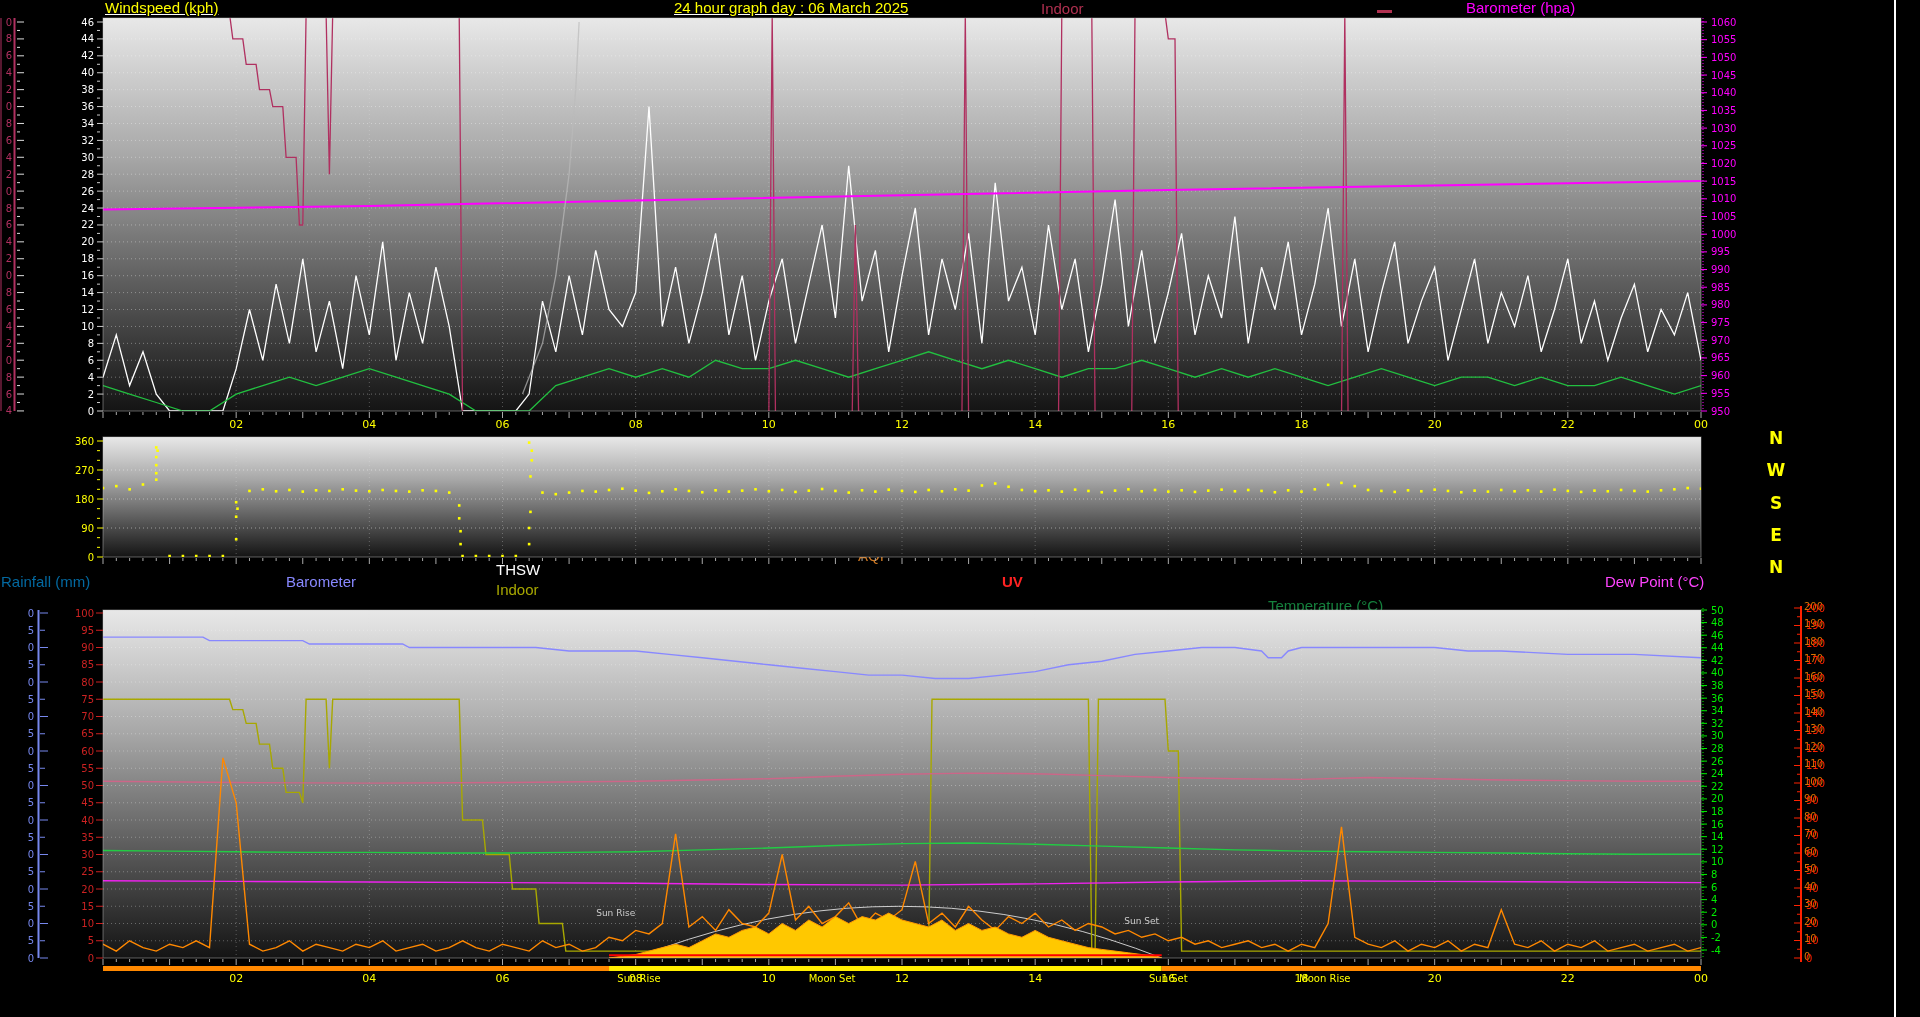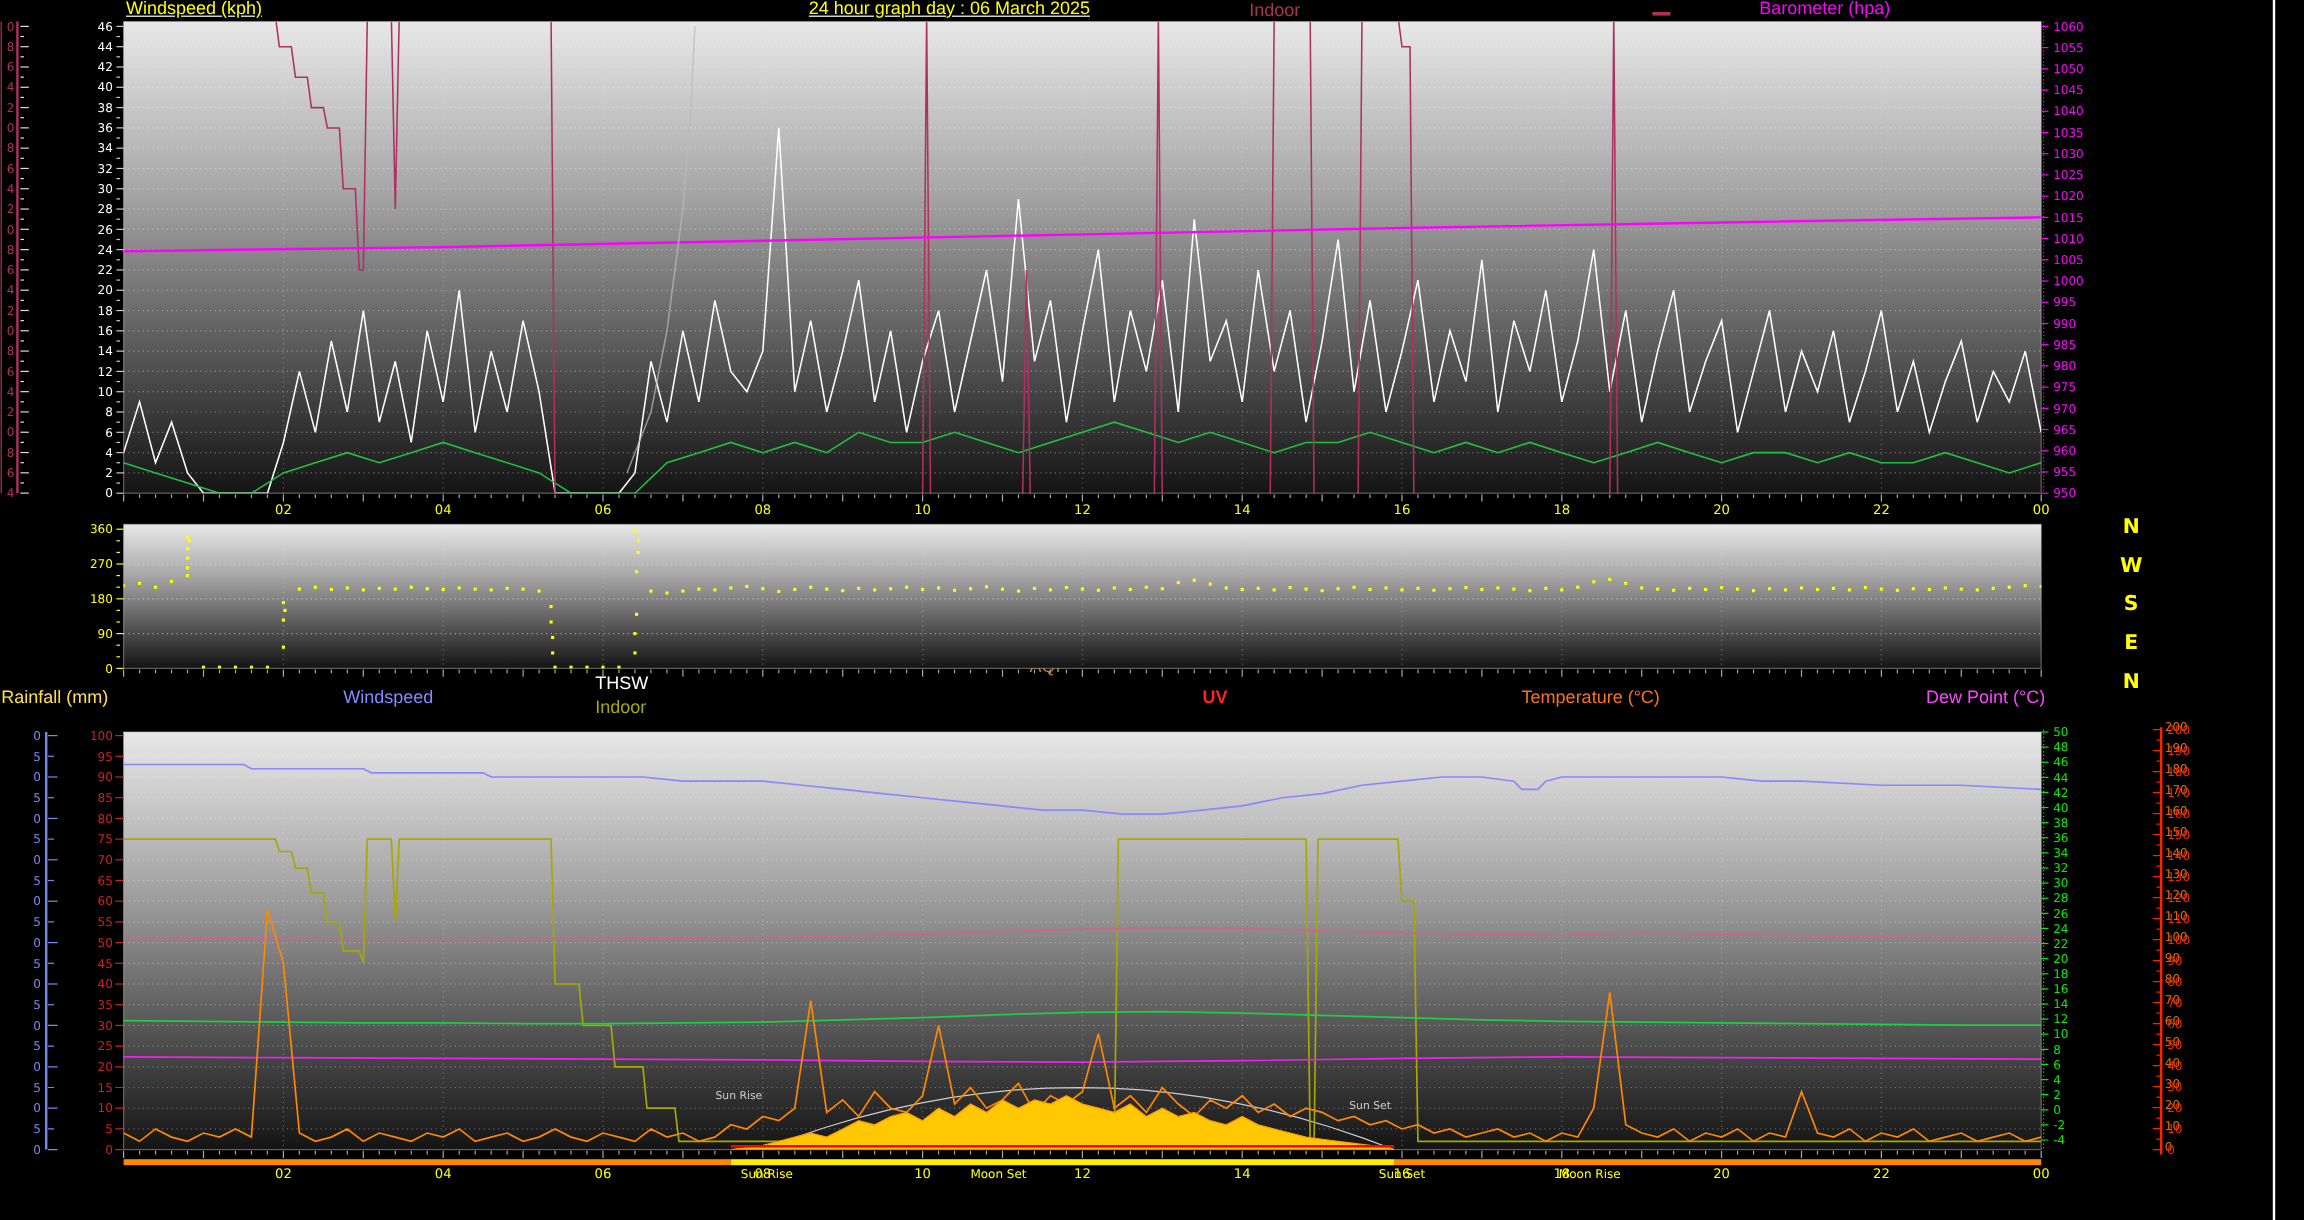--- a/index.html
+++ b/index.html
@@ -16,27 +16,27 @@
 <body>
 
 <div class="screen">
 
   <span class="lbl underl" style="left:105px;top:0;color:#ffff00;">Windspeed (kph)</span>
   <span class="lbl underl" style="left:674px;top:0;color:#ffff00;">24 hour graph day : 06 March 2025</span>
   <span class="lbl" style="left:1025px;top:1px;color:#b03050;margin-left:16px;">Indoor</span>
   <div class="dash-indoor" style="left:1377px;top:10px;background:#b03050;"></div>
   <span class="lbl" style="left:1466px;top:0;color:#ff00ff;">Barometer (hpa)</span>
 
-  <span class="lbl" style="left:1px;top:574px;color:#fde047;">Rainfall (mm)</span>
-  <span class="lbl" style="left:286px;top:574px;color:#8888ff;">Windspeed</span>
+  <span class="lbl" style="left:1px;top:574px;color:#0369a1;">Rainfall (mm)</span>
+  <span class="lbl" style="left:286px;top:574px;color:#8888ff;">Barometer</span>
   <span class="lbl" style="left:496px;top:562px;color:#ffffff;">THSW</span>
   <span class="lbl" style="left:496px;top:582px;color:#a8a800;">Indoor</span>
   <span class="lbl" style="left:858px;top:548px;color:#cc7722;">AQI</span>
   <span class="lbl" style="left:1002px;top:574px;color:#ff2222;font-weight:bold;">UV</span>
-  <span class="lbl" style="left:1268px;top:574px;color:#f97316;">Temperature (°C)</span>
+  <span class="lbl" style="left:1268px;top:598px;color:#15803d;">Temperature (°C)</span>
   <span class="lbl" style="left:1605px;top:574px;color:#ff44ff;">Dew Point (°C)</span>
 
   <svg id="chart" width="1920" height="1017">
       <defs>
         <linearGradient id="pg" x1="0" y1="0" x2="0" y2="1">
           <stop offset="0" stop-color="#e8e8e8"></stop>
           <stop offset="0.35" stop-color="#a8a8a8"></stop>
           <stop offset="0.62" stop-color="#6a6a6a"></stop>
           <stop offset="0.85" stop-color="#353535"></stop>
           <stop offset="1" stop-color="#141414"></stop>

